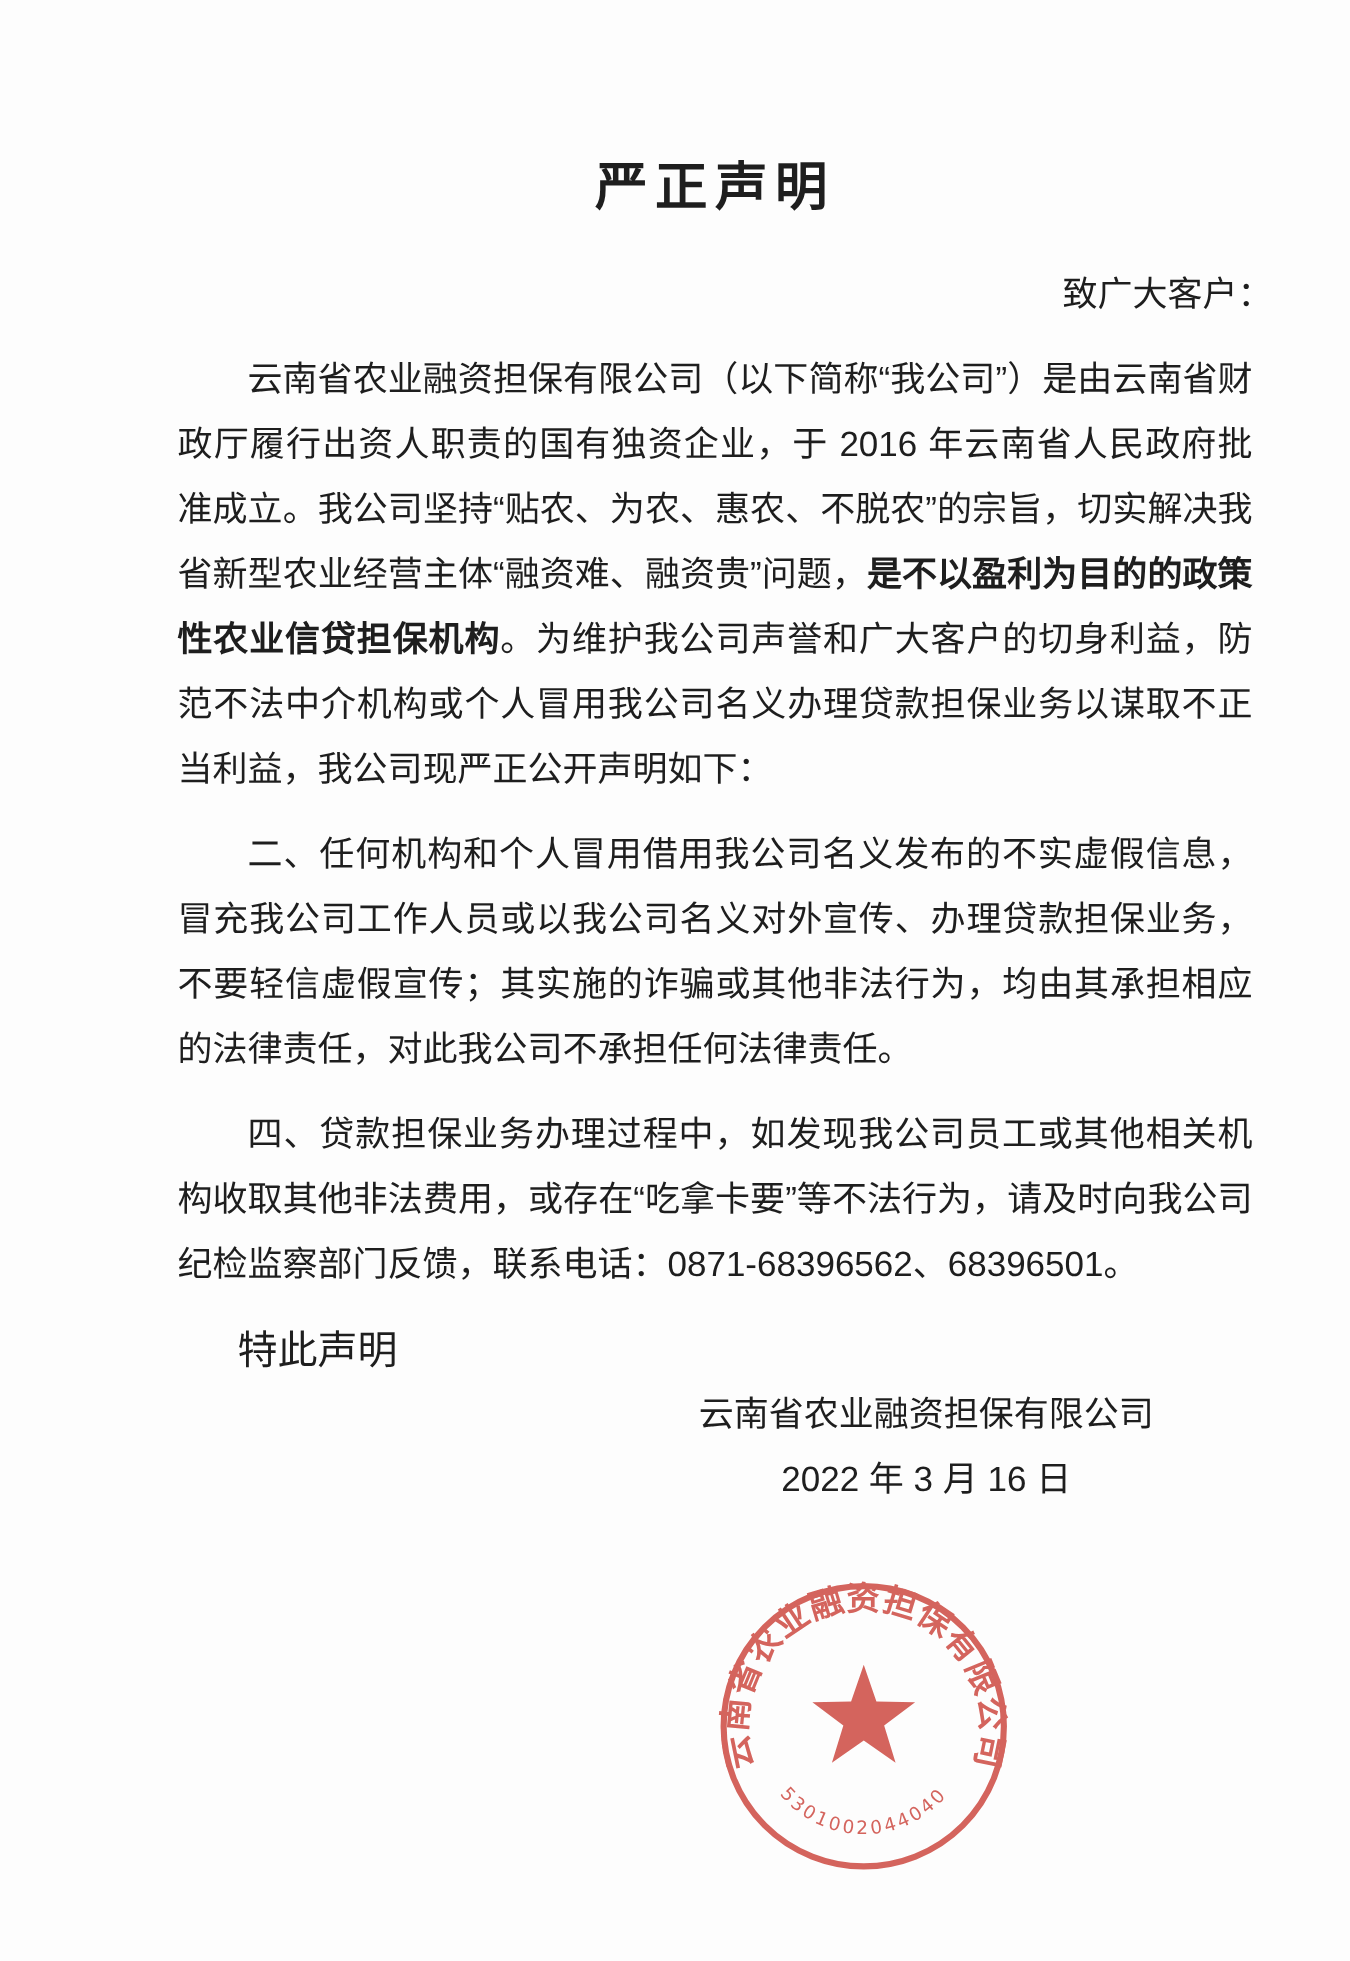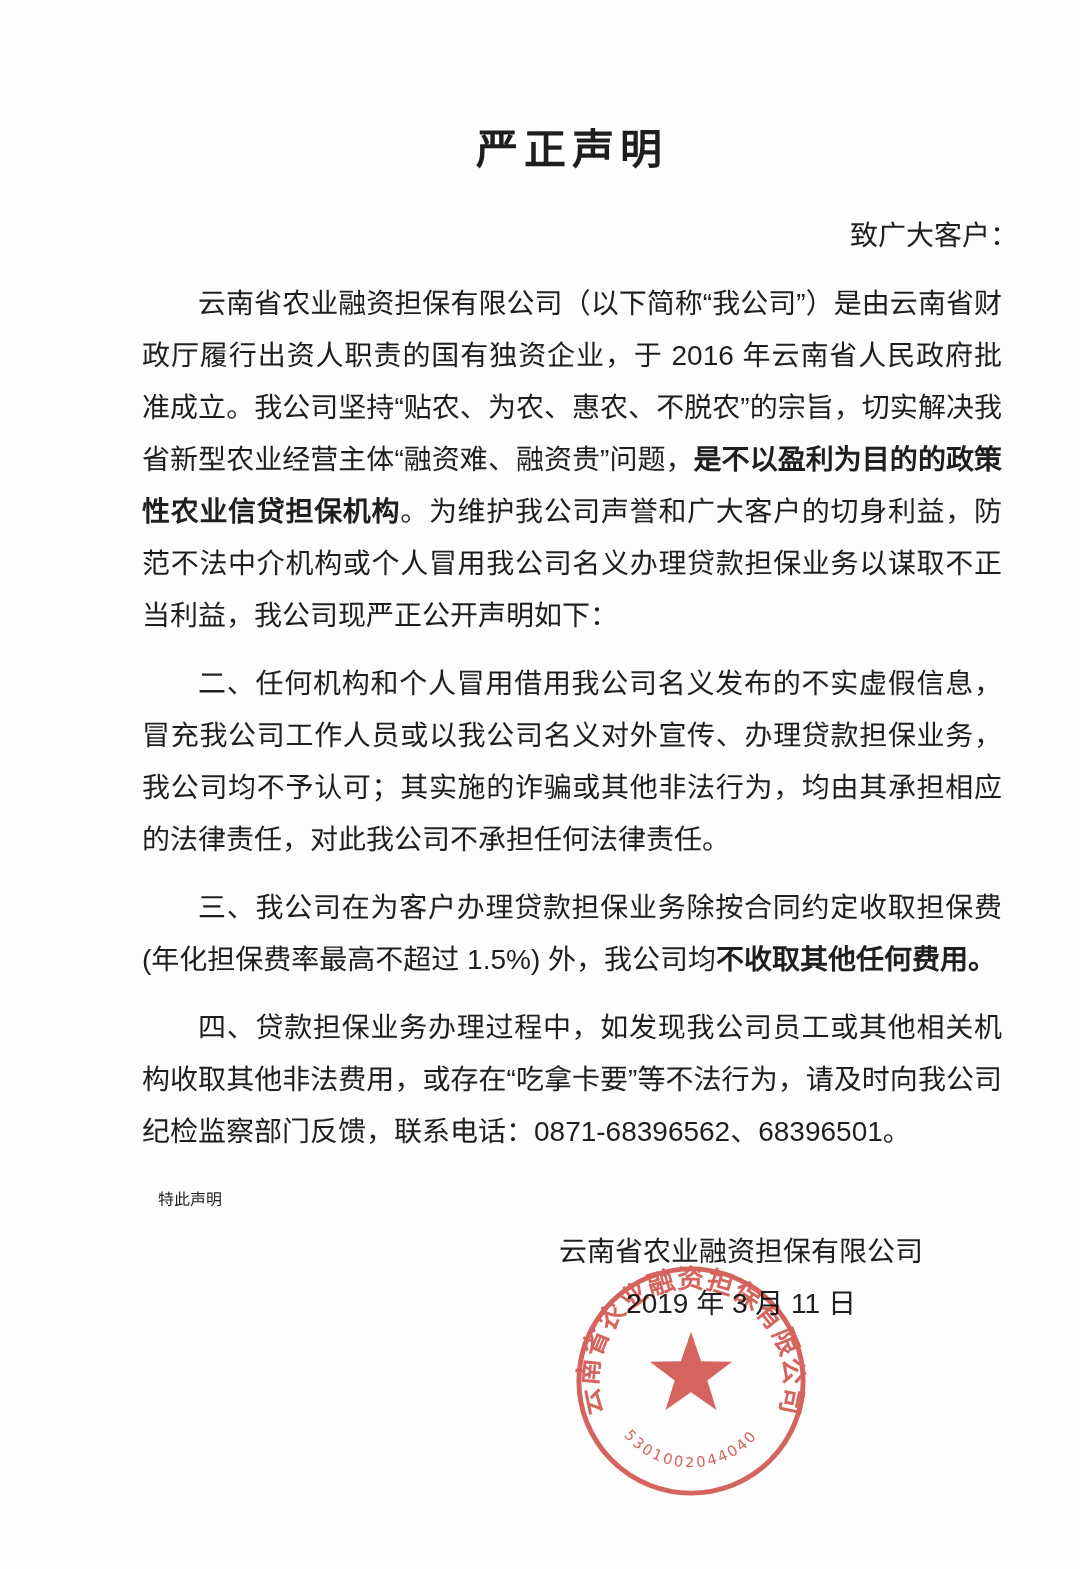--- a/index.html
+++ b/index.html
@@ -17,21 +17,21 @@
   .doc-title{
     font-size:42px;line-height:56px;font-weight:bold;
     text-align:center;margin:0;letter-spacing:6px;
   }
   .salutation{font-size:28px;line-height:52px;margin:32px 0 0 0;text-align:right;}
   .para{
     font-size:28px;line-height:52px;margin:16px;
     text-indent:2em;text-align:justify;text-justify:inter-ideograph;
   }
   .b{font-weight:bold;}
-  .closing{font-size:16px;line-height:52px;margin:0;text-indent:2em;}
+  .closing{font-size:32px;line-height:52px;margin:0;text-indent:2em;}
   .signature{
     width:fit-content;
     margin:0 95px 0 auto;
     text-align:center;
     font-size:28px;line-height:52px;
   }
   .seal{
     position:absolute;left:573px;top:1263px;
     width:236px;height:236px;
     opacity:.85;
@@ -46,30 +46,29 @@
 <body>
 
 <div class="page">
 
   <h1 class="doc-title">严正声明</h1>
 
   <p class="salutation">致广大客户：</p>
 
   <div id="paragraphs">
       <p class="para"><span>云南省农业融资担保有限公司（以下简称“我公司”）是由云南省财政厅履行出资人职责的国有独资企业，于 2016 年云南省人民政府批准成立。我公司坚持“贴农、为农、惠农、不脱农”的宗旨，切实解决我省新型农业经营主体“融资难、融资贵”问题，</span><span class="b">是不以盈利为目的的政策性农业信贷担保机构</span><span>。为维护我公司声誉和广大客户的切身利益，防范不法中介机构或个人冒用我公司名义办理贷款担保业务以谋取不正当利益，我公司现严正公开声明如下：</span></p>
-      <p class="para"><span>二、任何机构和个人冒用借用我公司名义发布的不实虚假信息，冒充我公司工作人员或以我公司名义对外宣传、办理贷款担保业务，我公司均不予认可；其实施的诈骗或其他非法行为，均由其承担相应的法律责任，对此我公司不承担任何法律责任。</span></p>
-      <p class="para"><span>三、我公司在为客户办理贷款担保业务除按合同约定收取担保费 (年化担保费率最高不超过 1.5%) 外，我公司均</span><span class="b">不收取其他任何费用。</span></p>
+      <p class="para"><span>二、任何机构和个人冒用借用我公司名义发布的不实虚假信息，冒充我公司工作人员或以我公司名义对外宣传、办理贷款担保业务，不要轻信虚假宣传；其实施的诈骗或其他非法行为，均由其承担相应的法律责任，对此我公司不承担任何法律责任。</span></p>
       <p class="para"><span>四、贷款担保业务办理过程中，如发现我公司员工或其他相关机构收取其他非法费用，或存在“吃拿卡要”等不法行为，请及时向我公司纪检监察部门反馈，联系电话：0871-68396562、68396501。</span></p>
     </div>
 
   <p class="closing">特此声明</p>
 
   <div class="signature">
     <div>云南省农业融资担保有限公司</div>
-    <div>2019 年 3 月 11 日</div>
+    <div>2022 年 3 月 16 日</div>
   </div>
 
   <svg class="seal" viewBox="0 0 240 240" aria-hidden="true">
     <defs>
       <path id="sealArcTop" d="M 30.7,152.5 A 95,95 0 1,1 209.3,152.5" fill="none"></path>
       <path id="sealArcBottom" d="M 48,170.5 A 88,88 0 0,0 192,170.5" fill="none"></path>
     </defs>
     <circle cx="120" cy="120" r="114" fill="none" stroke-width="5" stroke="#cf4a42"></circle>
     <polygon points="120,70 130.3,99.8 161.8,100.4 136.6,119.4 145.9,149.6 120,131.5 94.1,149.6 103.4,119.4 78.2,100.4 109.7,99.8" fill="#cf4a42"></polygon>
     <text class="seal-arc" fill="#cf4a42">

